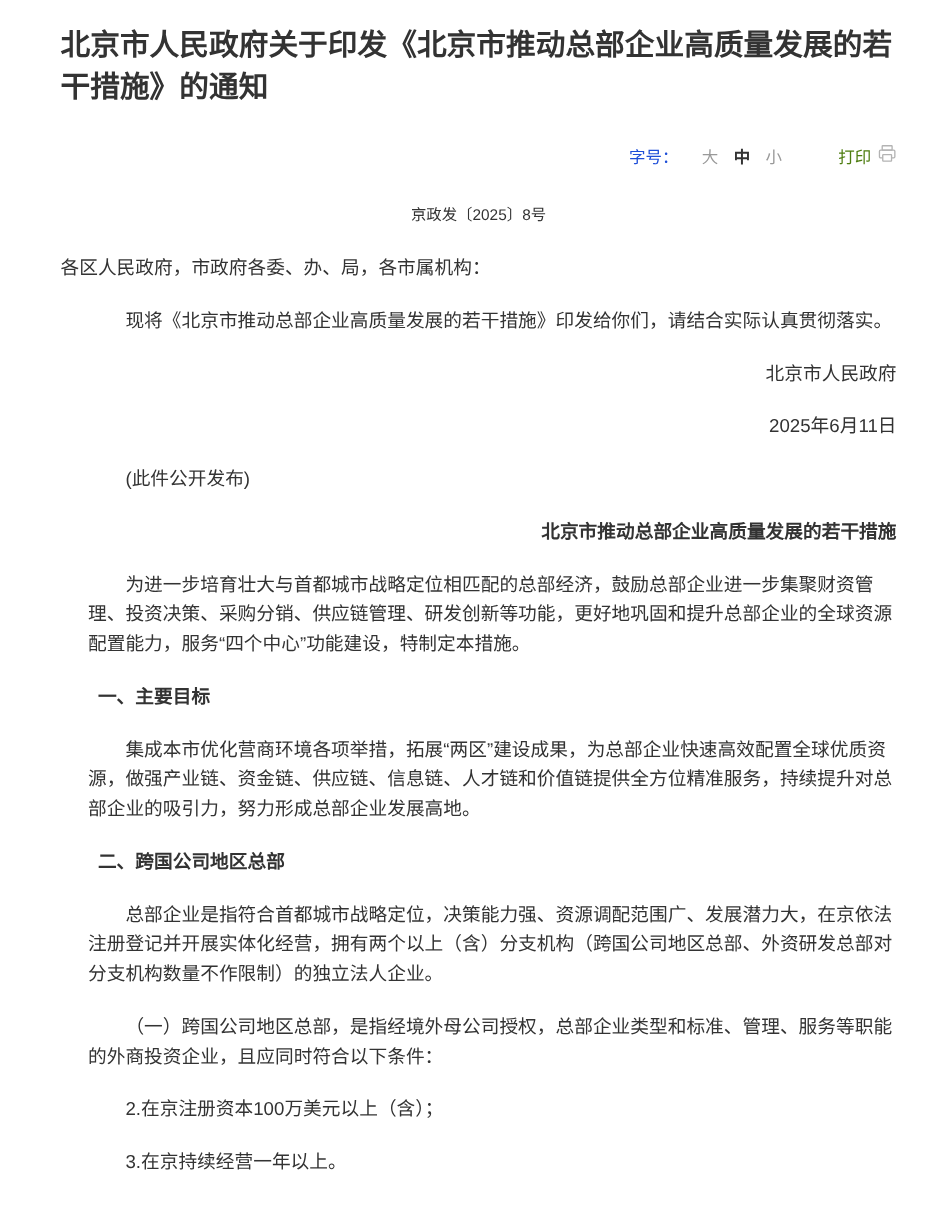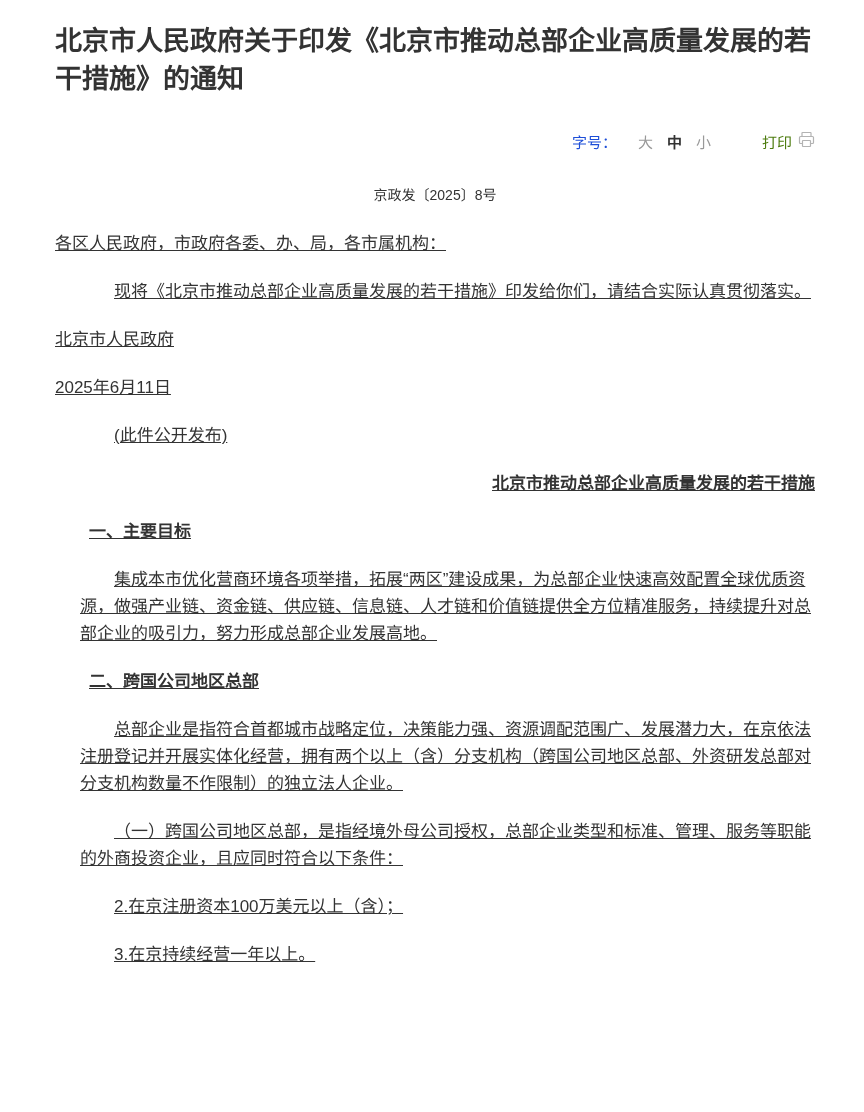--- a/index.html
+++ b/index.html
@@ -68,32 +68,31 @@
     line-height: 27px;
   }
   .doc-body {
     margin-top: 14px;
     font-size: 17px;
     line-height: 27px;
     color: #333333;
   }
   .doc-body p {
     margin: 21px 0;
-    text-decoration: underline;
   }
   .doc-body p.indent {
     text-indent: 2em;
     margin-left: 25px;
   }
   .doc-body p.heading {
     font-weight: 700;
     text-indent: 2em;
   }
   .doc-body p.align-right {
-    text-align: left;
+    text-align: right;
   }
   .doc-body p.center-bold {
     text-align: right;
     font-weight: 700;
     text-indent: 0;
   }
 </style>
 </head>
 <body>
 
@@ -127,20 +126,21 @@
     <p class="indent">现将《北京市推动总部企业高质量发展的若干措施》印发给你们，请结合实际认真贯彻落实。</p>
 
     <p class="align-right">北京市人民政府</p>
 
     <p class="align-right">2025年6月11日</p>
 
     <p class="indent">(此件公开发布)</p>
 
     <p class="center-bold">北京市推动总部企业高质量发展的若干措施</p>
 
+    <p class="indent">为进一步培育壮大与首都城市战略定位相匹配的总部经济，鼓励总部企业进一步集聚财资管理、投资决策、采购分销、供应链管理、研发创新等功能，更好地巩固和提升总部企业的全球资源配置能力，服务“四个中心”功能建设，特制定本措施。</p>
 
     <p class="heading">一、主要目标</p>
 
     <p class="indent">集成本市优化营商环境各项举措，拓展“两区”建设成果，为总部企业快速高效配置全球优质资源，做强产业链、资金链、供应链、信息链、人才链和价值链提供全方位精准服务，持续提升对总部企业的吸引力，努力形成总部企业发展高地。</p>
 
     <p class="heading">二、跨国公司地区总部</p>
 
     <p class="indent">总部企业是指符合首都城市战略定位，决策能力强、资源调配范围广、发展潜力大，在京依法注册登记并开展实体化经营，拥有两个以上（含）分支机构（跨国公司地区总部、外资研发总部对分支机构数量不作限制）的独立法人企业。</p>
 
     <p class="indent">（一）跨国公司地区总部，是指经境外母公司授权，总部企业类型和标准、管理、服务等职能的外商投资企业，且应同时符合以下条件：</p>

